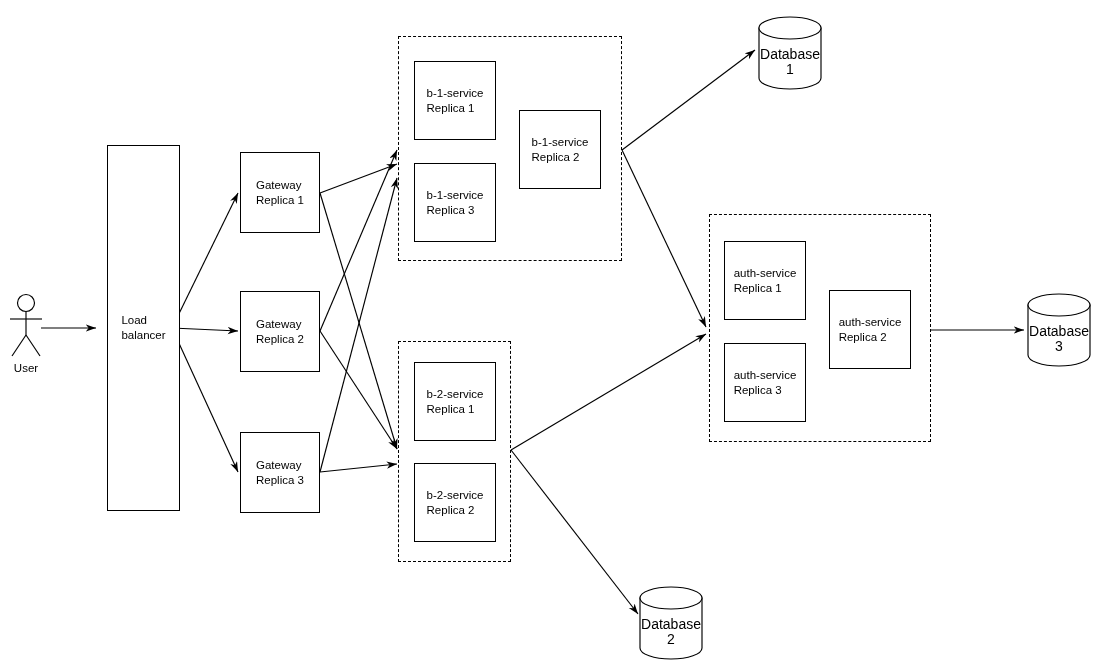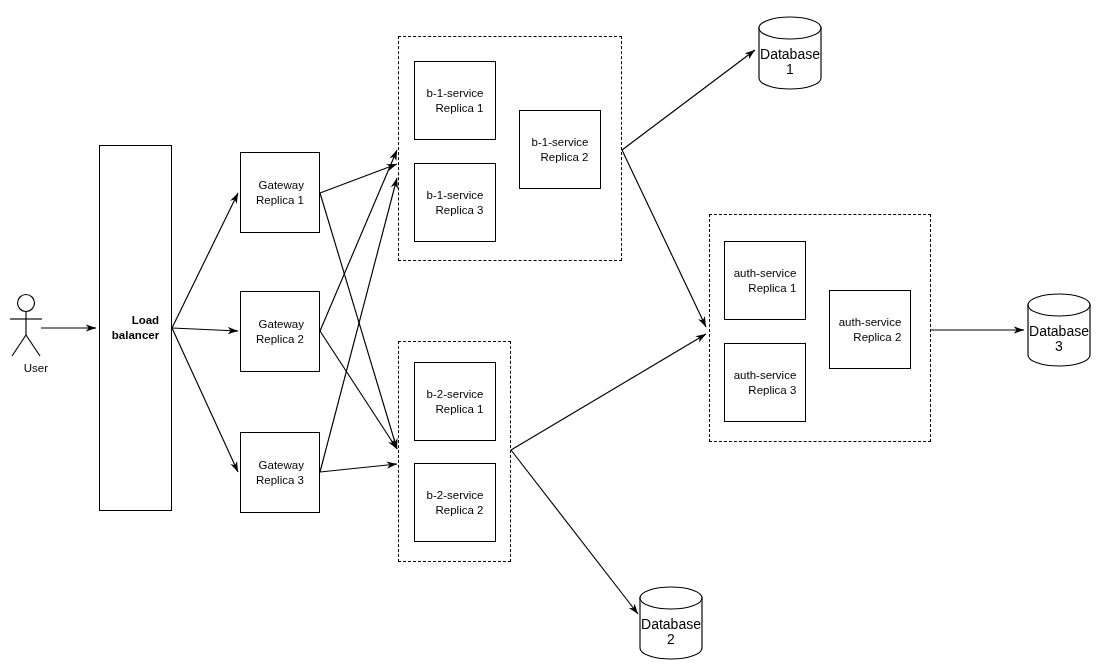--- a/index.html
+++ b/index.html
@@ -27,21 +27,21 @@
     overflow: visible;
   }
   .node {
     position: absolute;
     box-sizing: border-box;
     border: 1px solid #000000;
     background: #ffffff;
     display: flex;
     align-items: center;
     justify-content: center;
-    text-align: right;
+    text-align: left;
     font-size: 11.5px;
     line-height: 15px;
     color: #000000;
   }
   .node .lbl {
     display: block;
     white-space: pre-line;
     padding: 0 2px;
   }
   .group {
@@ -115,32 +115,32 @@
       <line x1="622" y1="150" x2="755" y2="50"></line>
       <line x1="622" y1="150" x2="706" y2="327"></line>
 
       <line x1="511" y1="450" x2="706" y2="334"></line>
       <line x1="511" y1="450" x2="638" y2="614"></line>
 
       <line x1="931" y1="330" x2="1024" y2="330"></line>
     </g>
   </svg>
 
-  <div class="actor" style="left:4px; top:293px; width:44px; height:92px;text-align:right;">
+  <div class="actor" style="left:4px; top:293px; width:44px; height:92px;">
     <svg width="44" height="70" viewBox="0 0 44 70" xmlns="http://www.w3.org/2000/svg">
       <circle cx="22" cy="10" r="8.5" fill="#ffffff" stroke="#000000" stroke-width="1.15"></circle>
       <line x1="22" y1="18.5" x2="22" y2="42" stroke="#000000" stroke-width="1.15"></line>
       <line x1="6" y1="26" x2="38" y2="26" stroke="#000000" stroke-width="1.15"></line>
       <line x1="22" y1="42" x2="8" y2="63" stroke="#000000" stroke-width="1.15"></line>
       <line x1="22" y1="42" x2="36" y2="63" stroke="#000000" stroke-width="1.15"></line>
     </svg>
     <span class="actorlbl" style="top:68px;">User</span>
   </div>
 
-  <div class="node" style="left:99px; top:145px; width:73px; height:366px;font-weight:bold;">
+  <div class="node" style="left:107px; top:145px; width:73px; height:366px;">
     <span class="lbl">Load
 balancer</span>
   </div>
 
   <div class="node" style="left:240px; top:152px; width:80px; height:81px;">
     <span class="lbl">Gateway
 Replica 1</span>
   </div>
   <div class="node" style="left:240px; top:291px; width:80px; height:81px;">
     <span class="lbl">Gateway

